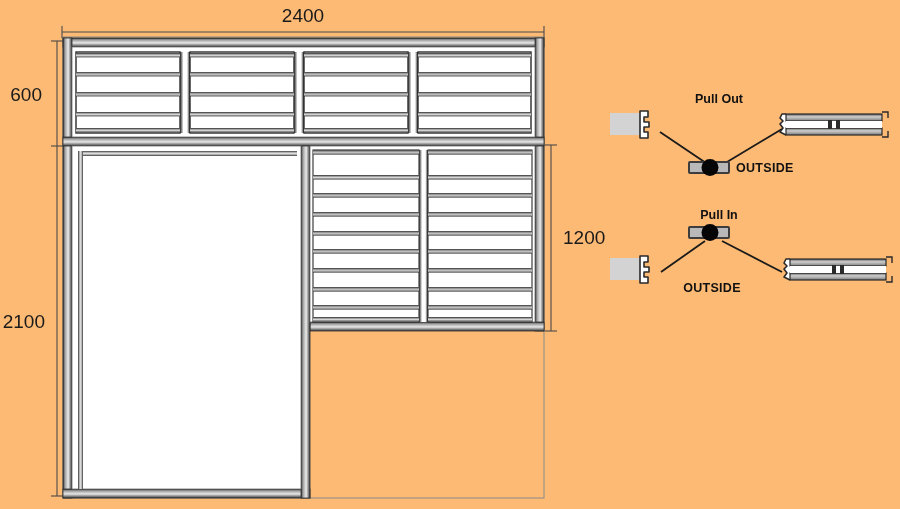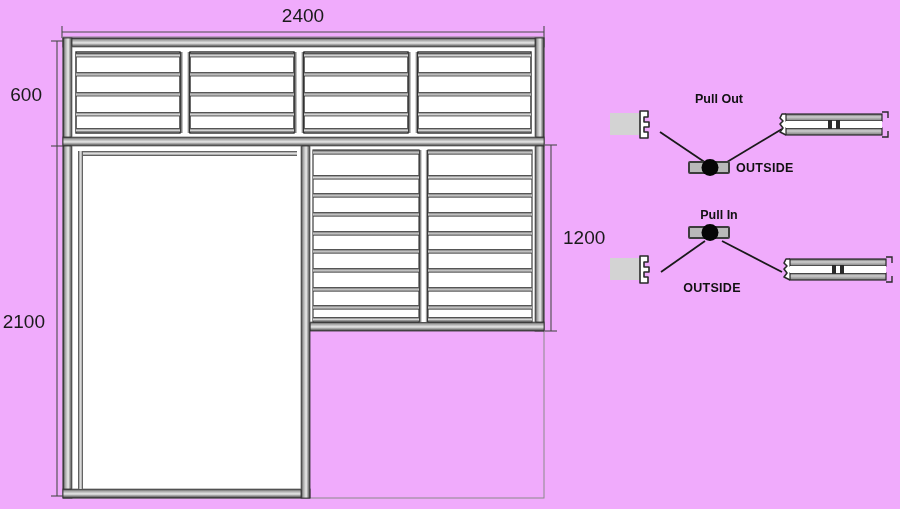--- a/index.html
+++ b/index.html
@@ -7,21 +7,21 @@
     padding: 0;
     background: #ffffff;
   }
   body {
     font-family: "Liberation Sans", sans-serif;
   }
   #stage {
     position: relative;
     width: 900px;
     height: 509px;
-    background: #f0abfc;
+    background: #fdba74;
     overflow: hidden;
   }
   #stage svg {
     display: block;
   }
   .dimtext {
     font-family: "Liberation Sans", sans-serif;
     font-size: 19px;
     fill: #1a1a1a;
     font-weight: 400;

